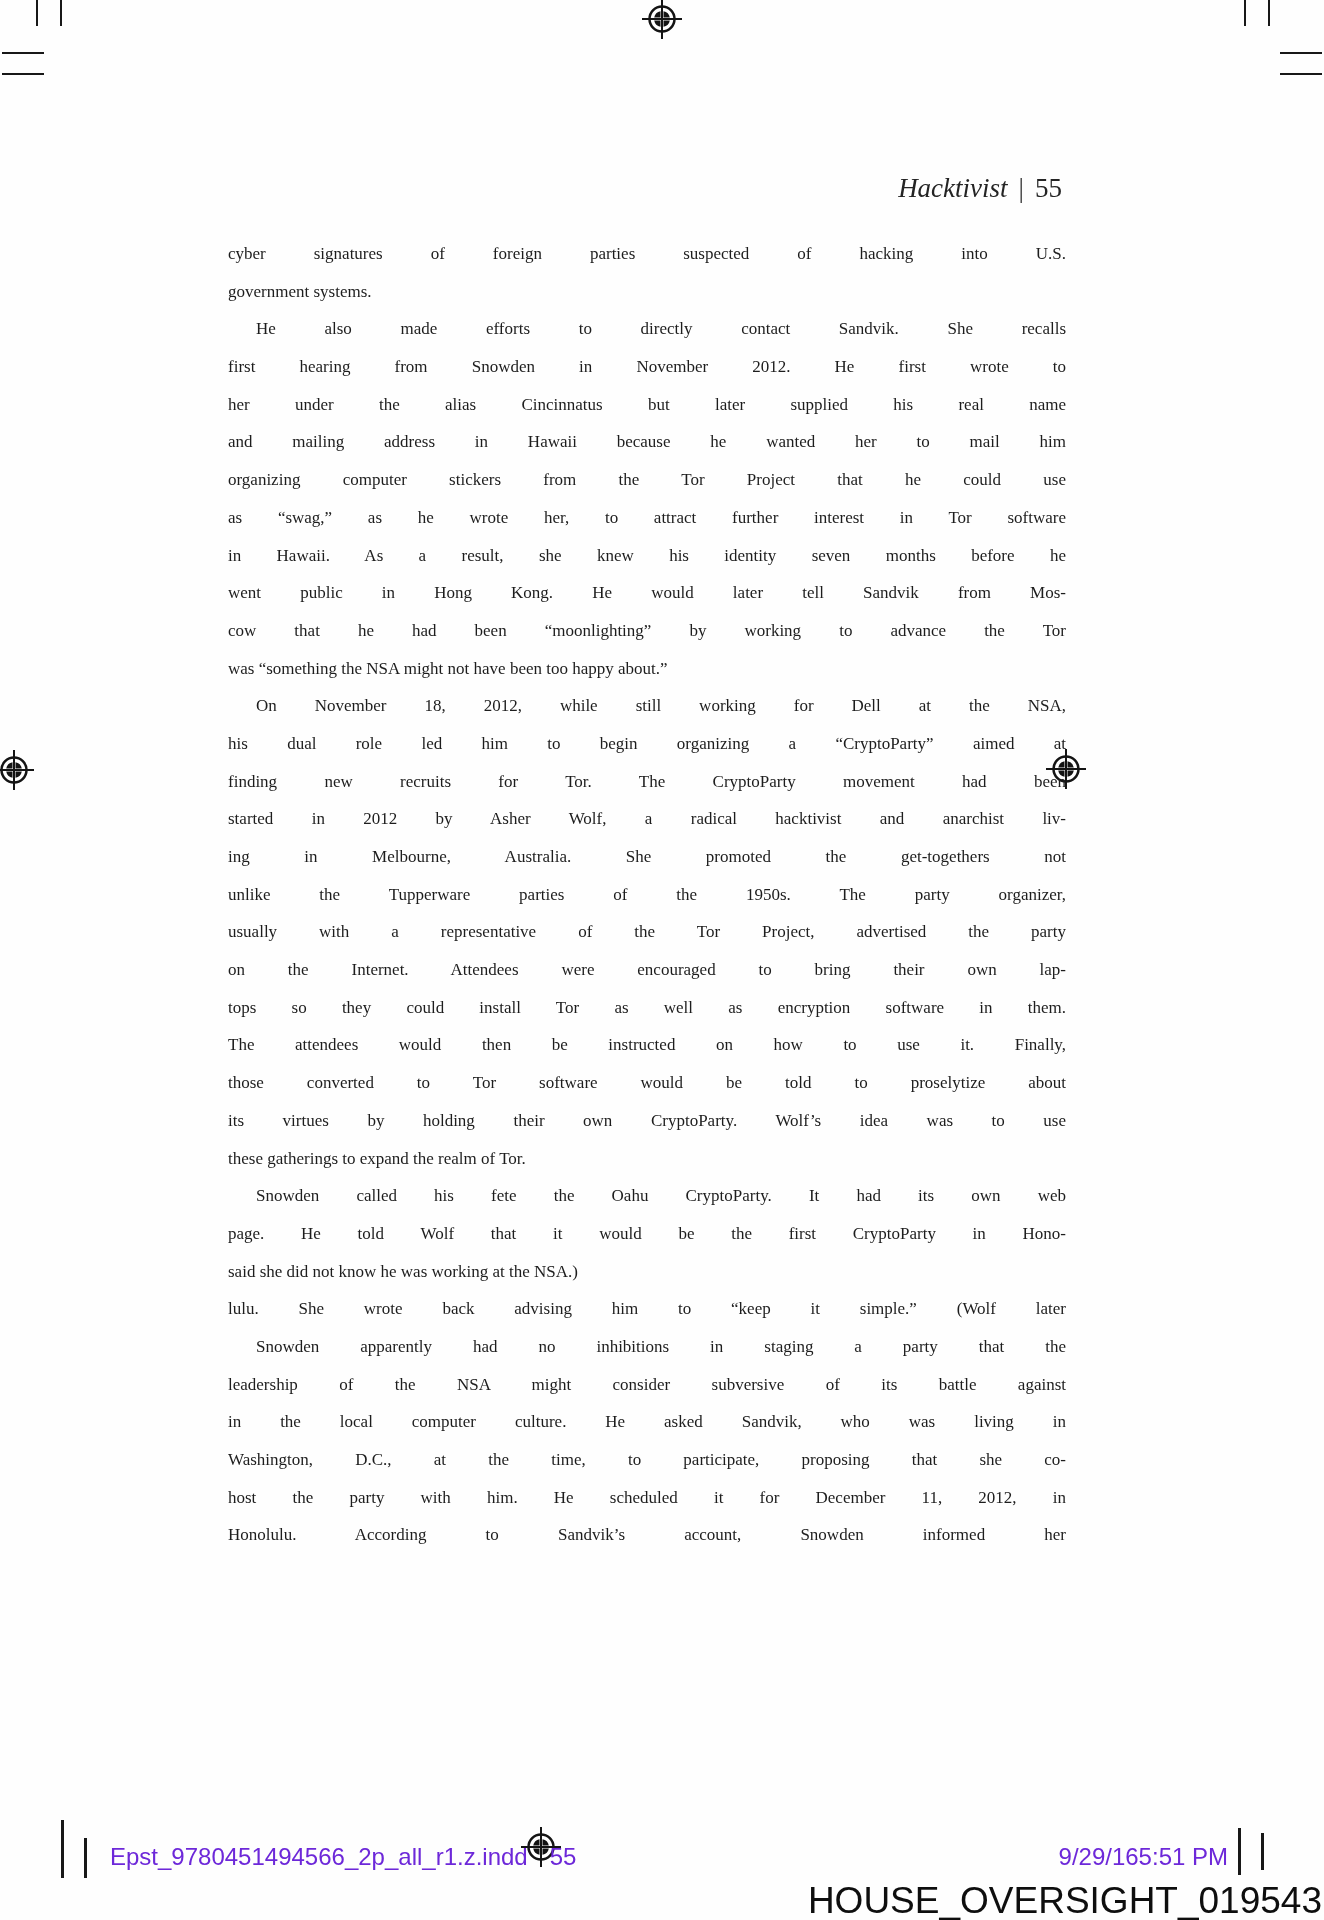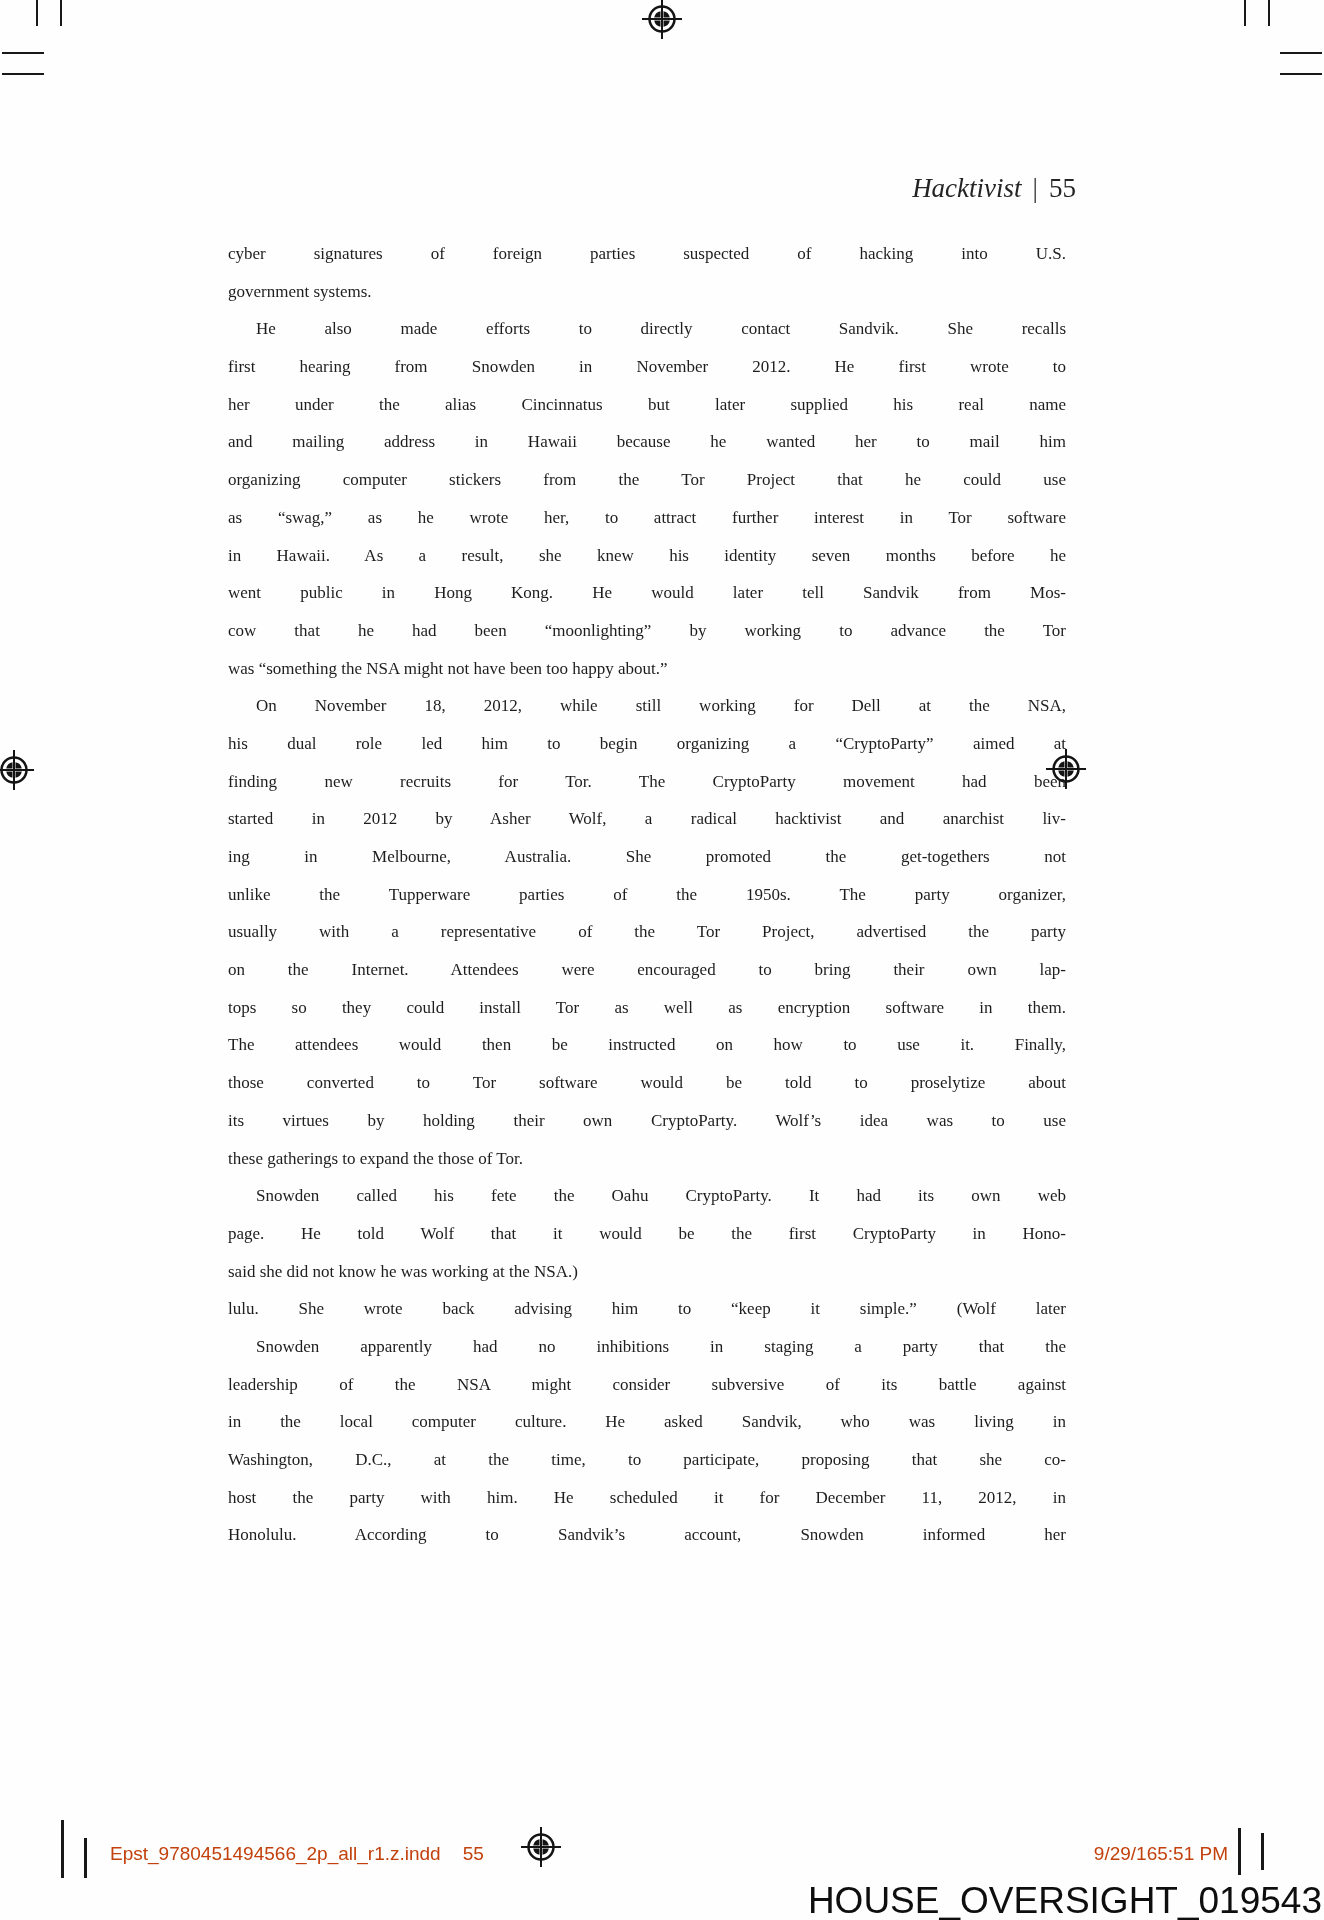--- a/index.html
+++ b/index.html
@@ -6,41 +6,41 @@
   body {
     width: 1324px; height: 1920px;
     background: #ffffff;
     position: relative;
     font-family: "Liberation Serif", serif;
   }
   .page { position: absolute; inset: 0; background: #fefefe; }
 
   
   .running-head {
-    position: absolute; top: 173px; right: 248px;
+    position: absolute; top: 173px; right: 262px;
     font-size: 27px; color: #242424; white-space: nowrap;
   }
   .running-head .title { font-style: italic; }
   .running-head .sep { margin: 0 11px; color: #3a3a3a; font-weight: 300; }
 
   
   .body-text {
     position: absolute; left: 228px; top: 235px; width: 838px;
     font-size: 17px; line-height: 37.7px; color: #1d1d1d;
   }
   .body-text .line {
     height: 37.7px;
     text-align: justify;
     text-align-last: justify;
   }
   .body-text .line.indent { text-indent: 28px; }
   .body-text .line.last { text-align-last: left; }
 
   
-  .folio { position: absolute; top: 1843px; font-family: "Liberation Sans", sans-serif; font-size: 19px; color: #c2410c; white-space: nowrap; }
+  .folio { position: absolute; top: 1843px; font-family: "Liberation Sans", sans-serif; font-size: 24px; color: #6d28d9; white-space: nowrap; }
   .folio-left { left: 110px; }
   .folio-left .num { margin-left: 22px; }
   .folio-right { right: 96px; }
   .folio-right .time { margin-left: 0; }
 
   
   .watermark {
     position: absolute; right: 2px; top: 1868px;
     font-family: "Liberation Sans", sans-serif;
     font-size: 37px; color: #0e0e0e; white-space: nowrap; margin-top: 12px;
@@ -129,21 +129,21 @@
       <div class="line">finding new recruits for Tor. The CryptoParty movement had been</div>
       <div class="line">started in 2012 by Asher Wolf, a radical hacktivist and anarchist liv-</div>
       <div class="line">ing in Melbourne, Australia. She promoted the get-togethers not</div>
       <div class="line">unlike the Tupperware parties of the 1950s. The party organizer,</div>
       <div class="line">usually with a representative of the Tor Project, advertised the party</div>
       <div class="line">on the Internet. Attendees were encouraged to bring their own lap-</div>
       <div class="line">tops so they could install Tor as well as encryption software in them.</div>
       <div class="line">The attendees would then be instructed on how to use it. Finally,</div>
       <div class="line">those converted to Tor software would be told to proselytize about</div>
       <div class="line">its virtues by holding their own CryptoParty. Wolf’s idea was to use</div>
-      <div class="line last">these gatherings to expand the those of Tor.</div>
+      <div class="line last">these gatherings to expand the realm of Tor.</div>
       <div class="line indent">Snowden called his fete the Oahu CryptoParty. It had its own web</div>
       <div class="line">page. He told Wolf that it would be the first CryptoParty in Hono-</div>
       <div class="line last">said she did not know he was working at the NSA.)</div>
       <div class="line">lulu. She wrote back advising him to “keep it simple.” (Wolf later</div>
       <div class="line indent">Snowden apparently had no inhibitions in staging a party that the</div>
       <div class="line">leadership of the NSA might consider subversive of its battle against</div>
       <div class="line">in the local computer culture. He asked Sandvik, who was living in</div>
       <div class="line">Washington, D.C., at the time, to participate, proposing that she co-</div>
       <div class="line">host the party with him. He scheduled it for December 11, 2012, in</div>
       <div class="line">Honolulu. According to Sandvik’s account, Snowden informed her</div>

